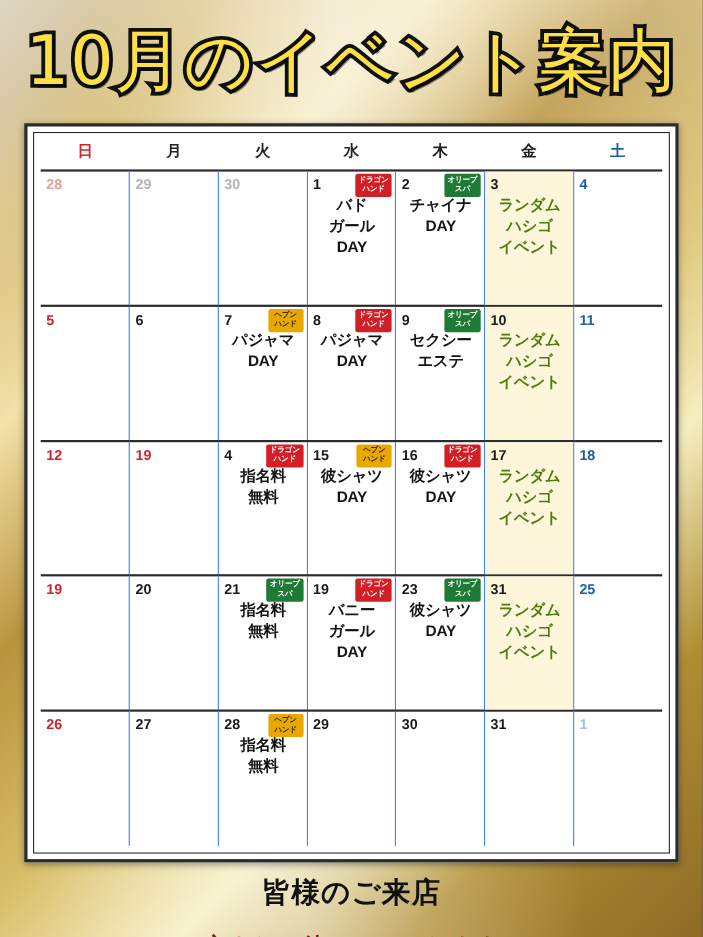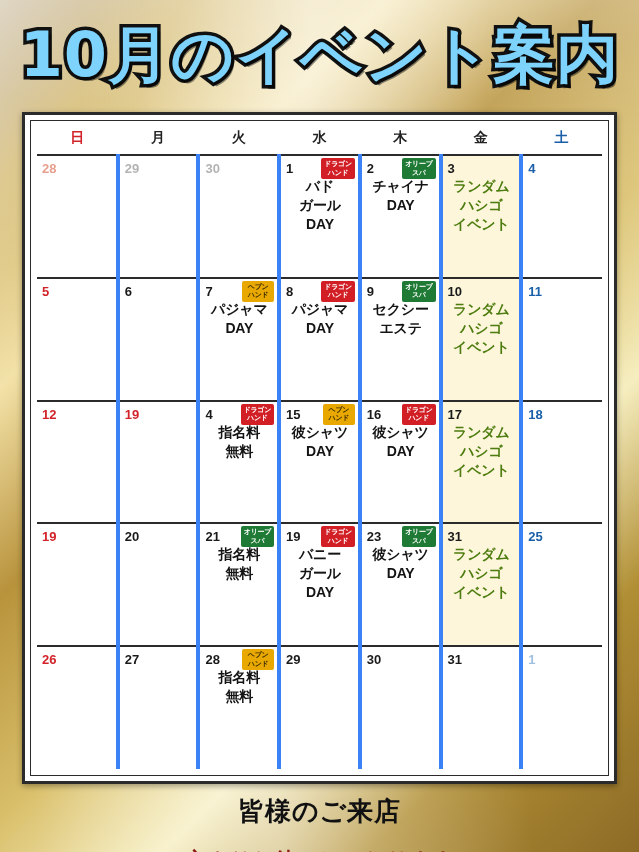--- a/index.html
+++ b/index.html
@@ -42,23 +42,23 @@
   #title-wrap {
     position: absolute;
     top: 14px; left: 0; right: 0;
     height: 82px;
     display: flex; align-items: center; justify-content: center;
     z-index: 5;
   }
   #title {
     font-family: "DejaVu Sans", "Liberation Sans", sans-serif;
     font-size: 62px;
-    font-weight: bold;
+    font-weight: normal;
     letter-spacing: 1px;
-    color: #7dd3fc;
+    color: #fde047;
     -webkit-text-stroke: 7px #111;
     paint-order: stroke fill;
     text-shadow:
       0 0 1px #111,
       3px 4px 0 rgba(0,0,0,0.45);
     white-space: nowrap;
   }
 
   
   #cal-frame {
@@ -90,21 +90,21 @@
     height: 30px;
     vertical-align: middle;
     padding-bottom: 3px;
   }
   table.cal th.sun { color: #d2232a; }
   table.cal th.sat { color: #1a5fa8; }
   table.cal th.wd  { color: #222; }
 
   table.cal td {
     border-top: 2px solid #2b2b2b;
-    border-right: 4px solid #3b82f6;
+    border-right: 1px solid #3b82f6;
     vertical-align: top;
     height: 104px;
     padding: 0;
     position: relative;
   }
   table.cal td:last-child { border-right: none; }
   table.cal tr.week:first-of-type td { border-top: 2px solid #2b2b2b; }
 
   .cell {
     position: relative;

